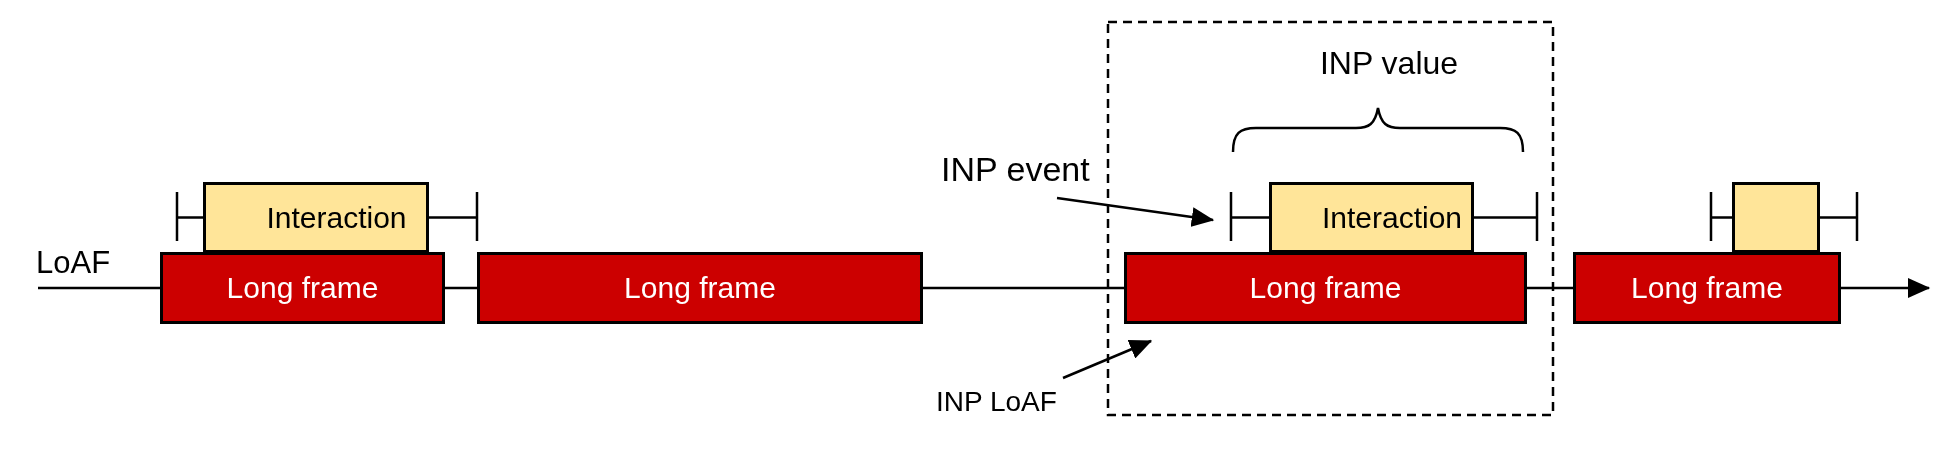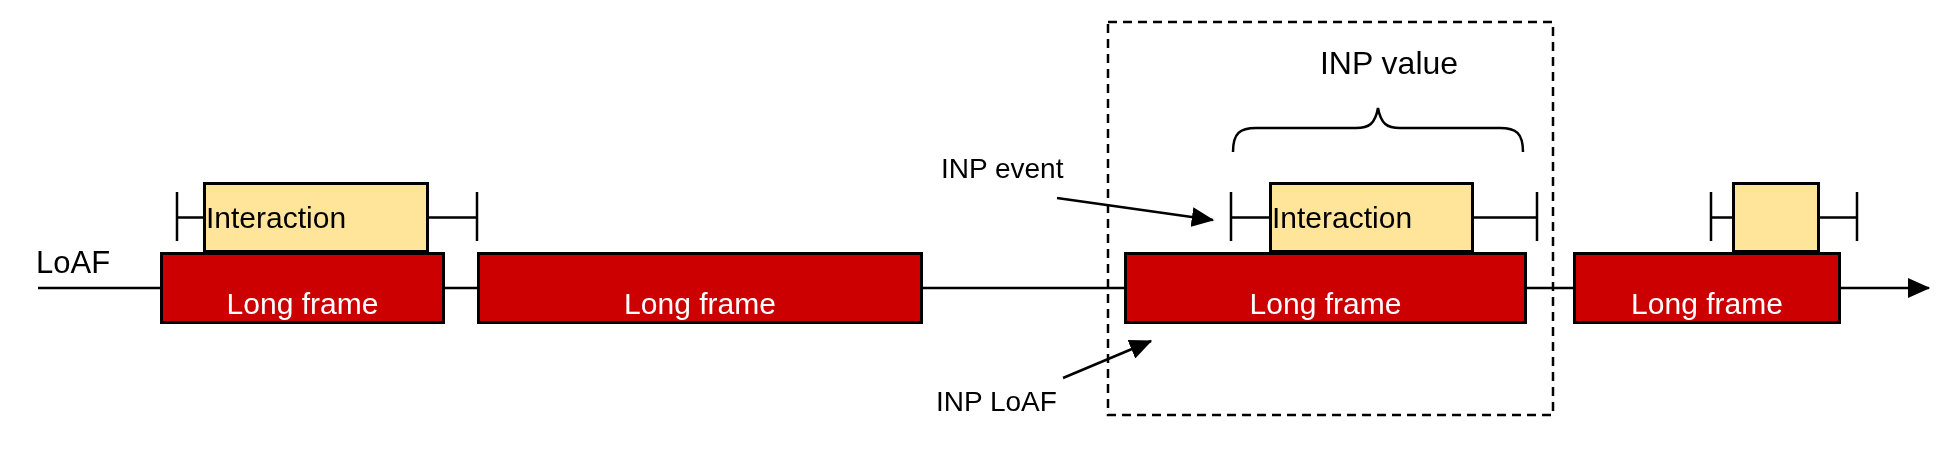--- a/index.html
+++ b/index.html
@@ -18,58 +18,60 @@
   }
   
   .long-frame {
     position: absolute;
     top: 252px;
     height: 72px;
     background: #cc0000;
     border: 3px solid #000000;
     box-sizing: border-box;
     display: flex;
-    align-items: flex-end;
+    align-items: center;
     justify-content: center;
     color: #ffffff;
     font-size: 30px;
     z-index: 2;
   }
   #lf1 { left: 160px;  width: 285px; }
   #lf2 { left: 477px;  width: 446px; }
   #lf3 { left: 1124px; width: 403px; }
   #lf4 { left: 1573px; width: 268px; }
 
   
   .interaction {
     position: absolute;
     top: 182px;
     height: 71px;
     background: #ffe599;
     border: 3px solid #000000;
     box-sizing: border-box;
     display: flex;
     align-items: center;
+    justify-content: center;
     color: #000000;
     font-size: 30px;
     z-index: 3;
+    padding-left: 41px;
   }
   #in1 { left: 203px;  width: 226px; }
   #in2 { left: 1269px; width: 205px; }
   #in3 { left: 1732px; width: 88px;  }
 
   
   .label {
     position: absolute;
     color: #000000;
     white-space: nowrap;
     z-index: 4;
   }
   #time-label      { left: 36px;   top: 247px; font-size: 31px; line-height: 31px; }
-  #inp-event-label { left: 941px;  top: 153px; font-size: 28px; line-height: 32px; }
+  #inp-event-label { left: 941px;  top: 153px; font-size: 34px; line-height: 32px; }
   #inp-value-label { left: 1377px; top: 47px;  font-size: 32px; line-height: 32px; transform: translateX(-50%); margin-left: 12px; }
   #inp-loaf-label  { left: 936px;  top: 386px; font-size: 28px; line-height: 32px; }
 </style>
 </head>
 <body>
 
 <div class="stage">
 
   <svg class="lines" viewBox="0 0 1954 468">
     <defs>

